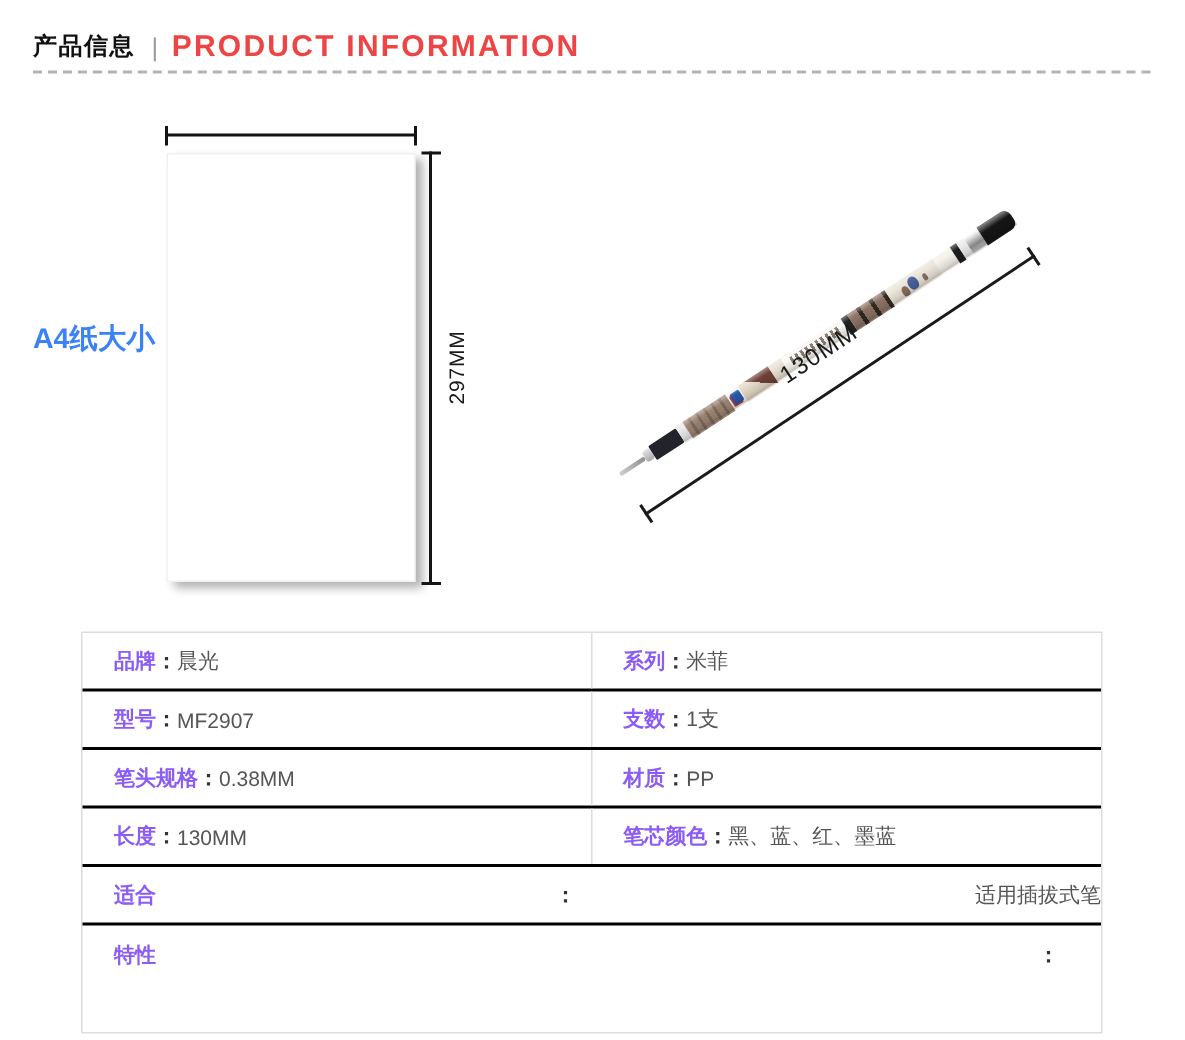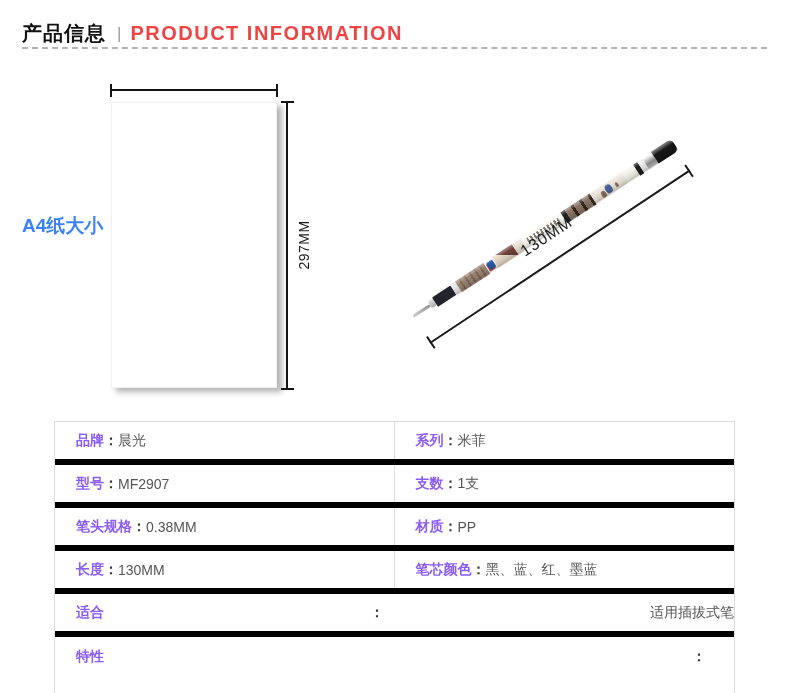--- a/index.html
+++ b/index.html
@@ -3,21 +3,21 @@
 <meta charset="utf-8">
 <style>
   html,body { margin:0; padding:0; background:#fff; }
   .page {
     position:relative; width:790px; height:693px; background:#fff;
     font-family:"Liberation Sans","DejaVu Sans",sans-serif; overflow:hidden;
   }
 
   
   .header { position:absolute; left:22px; top:20px; display:flex; align-items:center; }
-  .header .zh { font-size:20px; font-weight:700; color:#111; letter-spacing:1px; }
+  .header .zh { font-size:16px; font-weight:700; color:#111; letter-spacing:1px; }
   .header .sep { font-size:17px; color:#9a9a9a; margin:0 9px 0 11px; font-weight:400; }
   .header .en { font-size:20px; color:#ef4444; letter-spacing:1.5px;font-weight:bold; }
   .header-rule { position:absolute; left:22px; top:47px; width:745px; border-top:2px dashed #b3b3b3; }
 
   
   .a4-label { position:absolute; left:22px; top:213px; font-size:19px; color:#3b82f6;font-weight:bold; }
   .paper { position:absolute; left:111px; top:102px; width:166px; height:286px;
            background:#fff; border:1px solid #f1f1f1; box-sizing:border-box;
            box-shadow:5px 4px 6px rgba(0,0,0,0.30); }
 
@@ -70,21 +70,21 @@
   .pen-dim { position:absolute; left:430px; top:342px; width:312px; height:2px; background:#1a1a1a;
              transform:rotate(-33.6deg); transform-origin:0 50%; }
   .pen-dim .tick { position:absolute; top:-6px; width:2px; height:14px; background:#1a1a1a; }
   .pen-dim .t0 { left:0; } .pen-dim .t1 { right:0; }
   .pen-dim-label { position:absolute; left:50%; top:-32px; transform:translateX(-50%);
                    font-size:16px; color:#1a1a1a; letter-spacing:1px; white-space:nowrap; }
 
   
   .spec-table { position:absolute; left:54px; top:421px; width:681px; box-sizing:border-box;
                 border:1px solid #ddd; background:#fff; font-size:14px; color:#555; }
-  .srow { display:flex; border-top:6px solid #000000; }
+  .srow { display:flex; border-top:2px solid #000000; }
   .srow:first-child { border-top:none; }
   .cell { box-sizing:border-box; min-height:37px; display:flex; align-items:center; padding-left:21px; }
   .srow.two .cell { width:50%; }
   .srow.two .cell.left { border-right:1px solid #ddd; }
   .srow.full .cell { width:100%;justify-content:space-between; }
   .srow.features .cell { align-items:flex-start; padding:11px 28px 13px 21px; min-height:71px; }
   .lbl { font-weight:700; color:#8b5cf6; white-space:nowrap; }
   .colon { font-weight:700; color:#333; }
   .val { color:#555; }
   .feat-val { color:#555; line-height:21px; }

